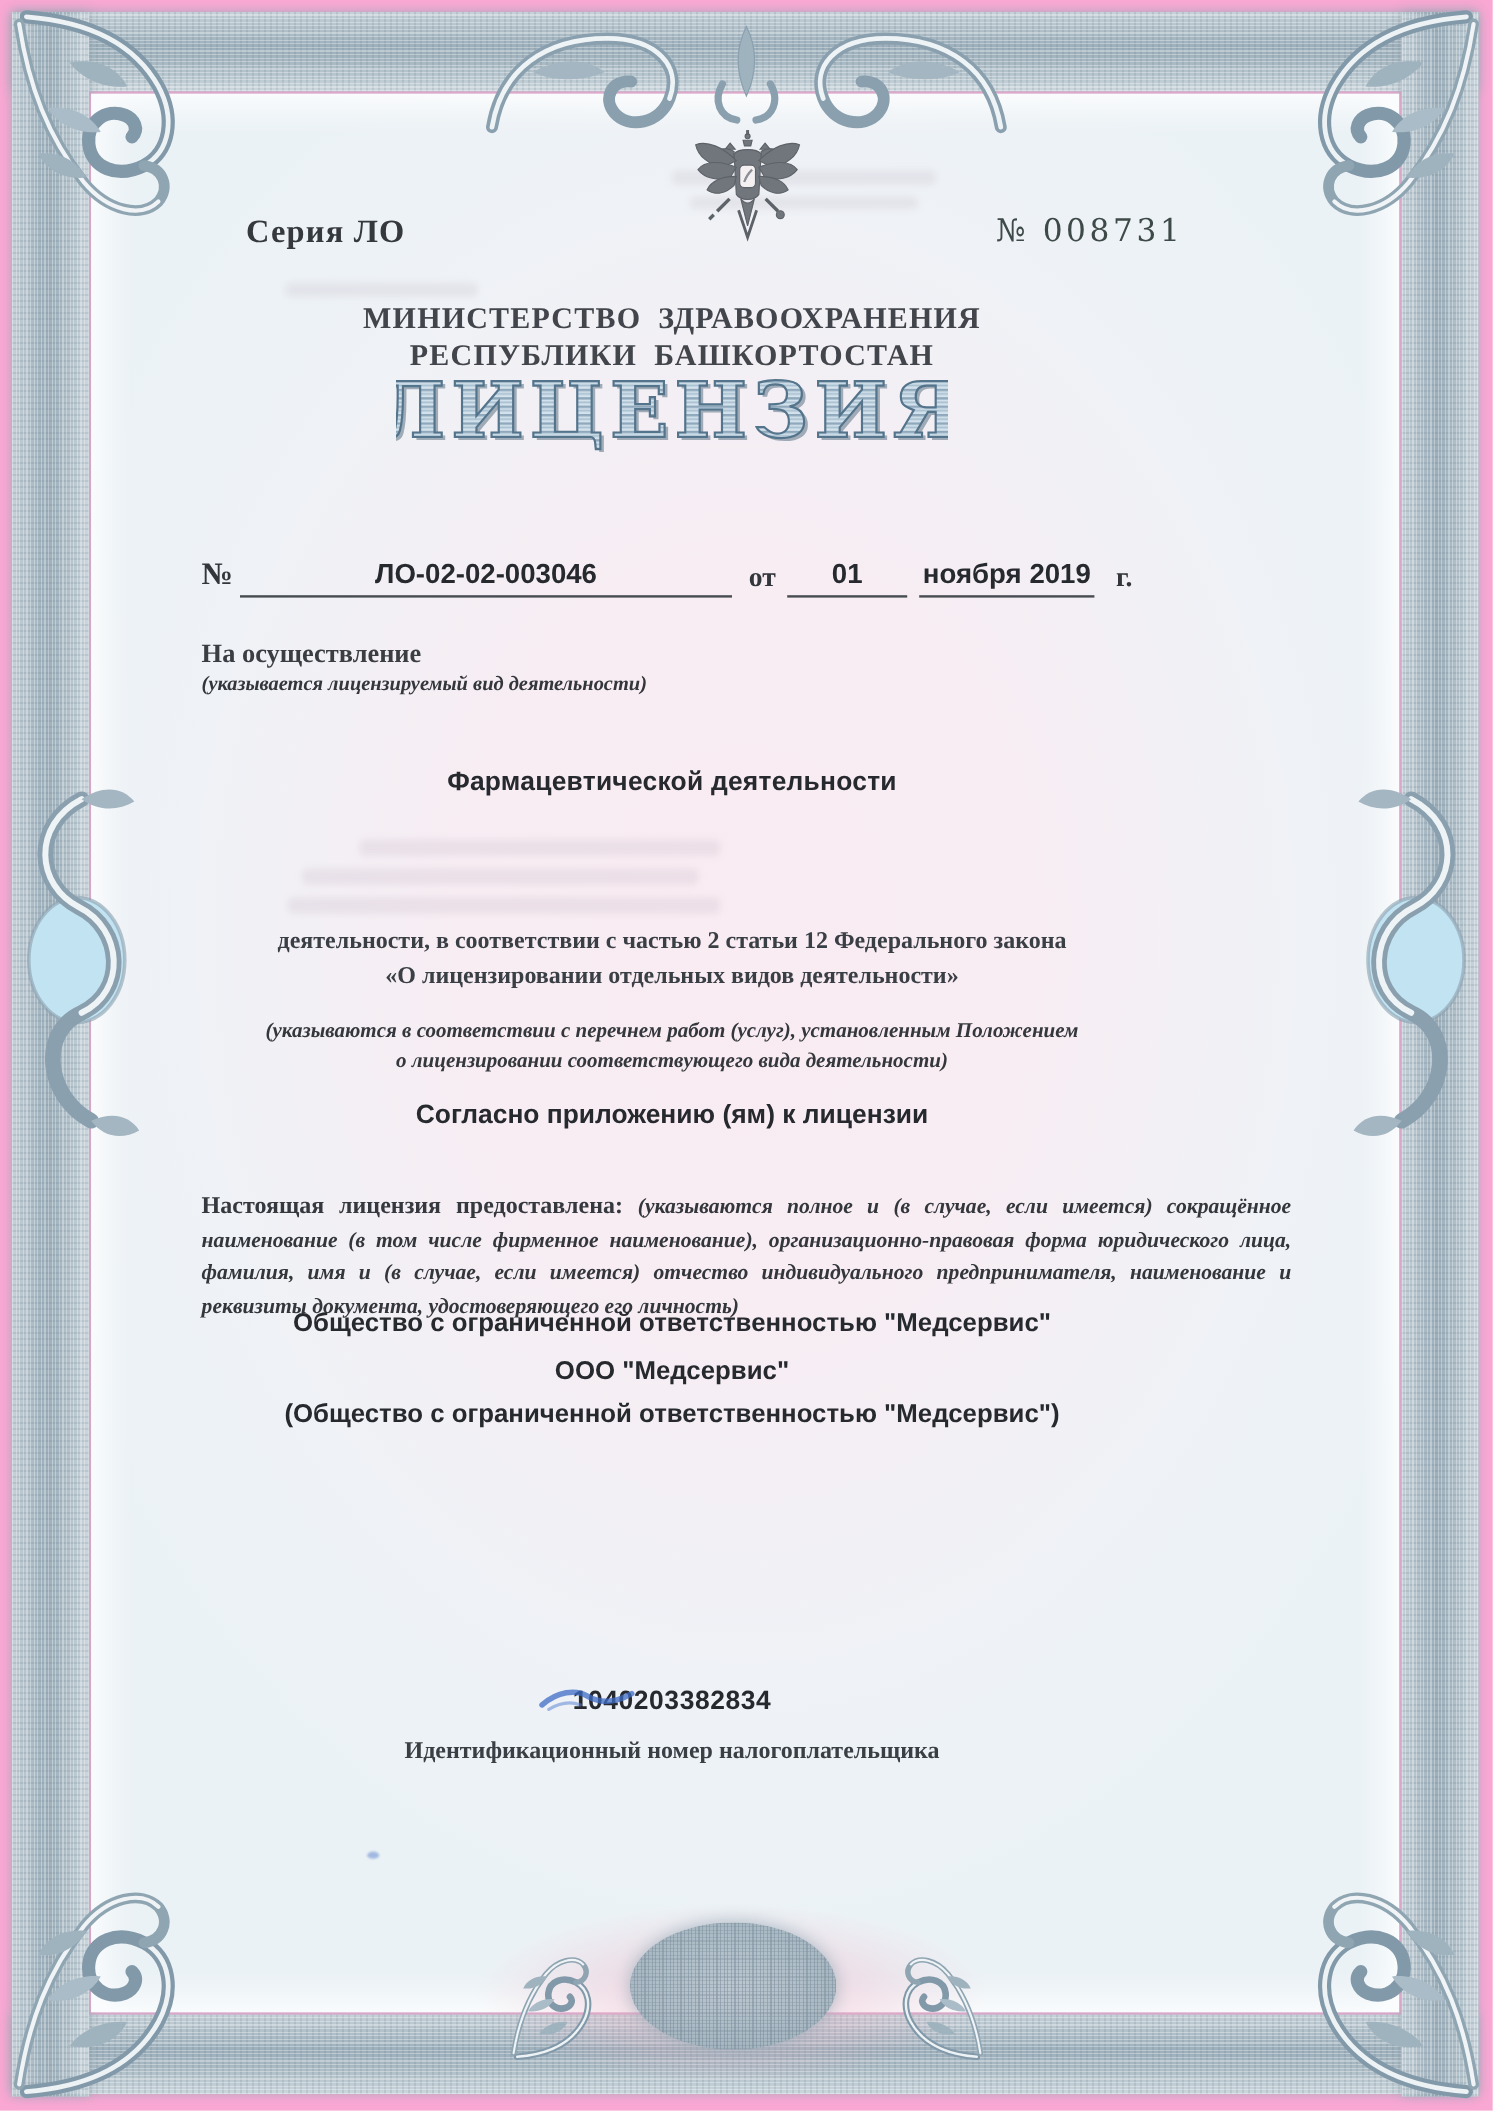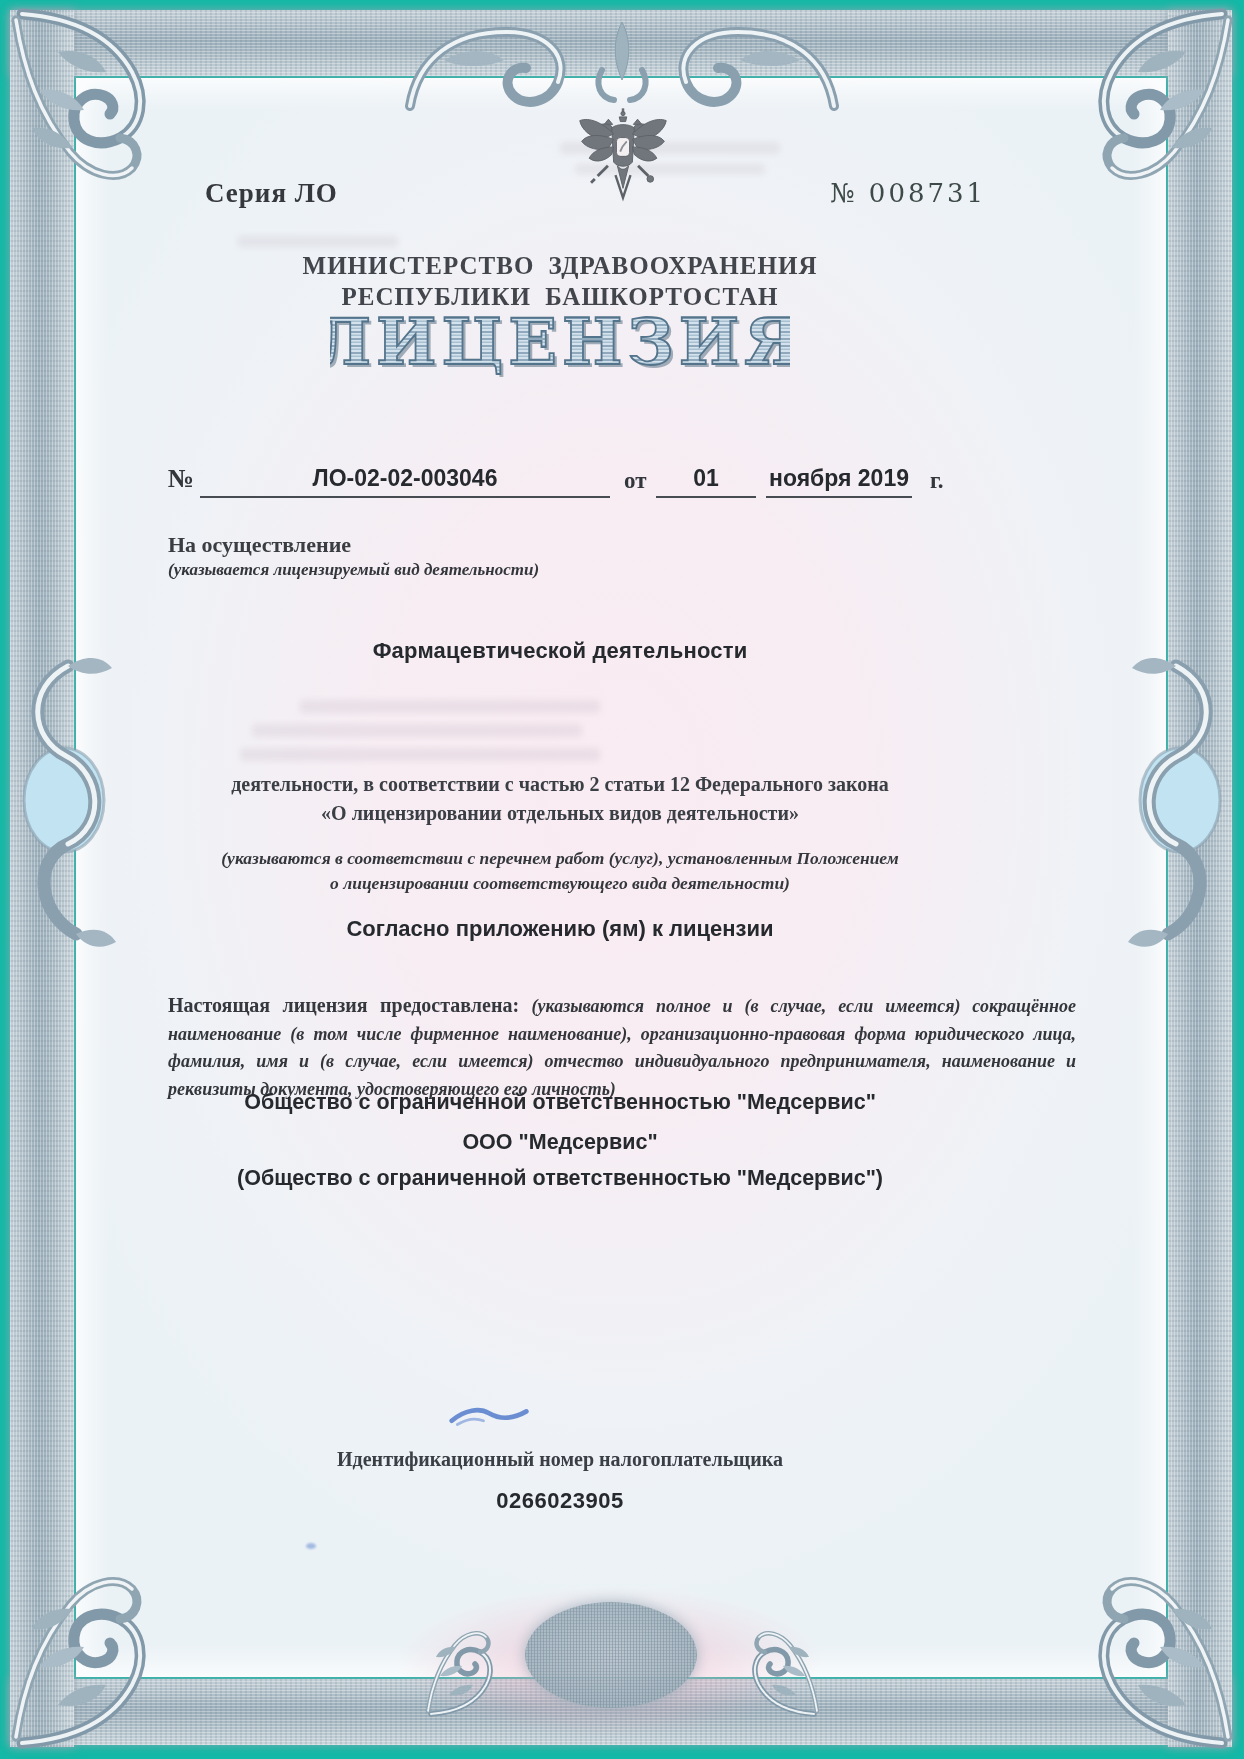--- a/index.html
+++ b/index.html
@@ -1,18 +1,18 @@
 <!DOCTYPE html>
 <html lang="ru"><head>
 <meta charset="utf-8">
 <style>
   html,body { margin:0; padding:0; background:#ffffff; }
   .page {
     position:relative; width:1244px; height:1759px; overflow:hidden;
-    background:#14b8a6;
+    background:#f9a8d4;
     font-family:"Liberation Serif","DejaVu Serif",serif;
     color:#2e3136;
   }
   
   .band { position:absolute; box-shadow:0 0 9px rgba(150,168,180,.85); }
   .band.h {
     left:10px; right:12px; height:66px;
     background-image:
       repeating-linear-gradient(0deg, rgba(255,255,255,.32) 0 1px, rgba(0,0,0,0) 1px 3px),
       repeating-linear-gradient(90deg, rgba(96,118,134,.16) 0 2px, rgba(0,0,0,0) 2px 5px),
@@ -256,22 +256,22 @@
       <div>о лицензировании соответствующего вида деятельности)</div>
     </div>
     <div class="abs sansB center appendix">Согласно приложению (ям) к лицензии</div>
 
     <p class="abs itNote grantee-par"><span class="glabel">Настоящая лицензия предоставлена: </span><span>(указываются полное и (в случае, если имеется) сокращённое наименование (в том числе фирменное наименование), организационно-правовая форма юридического лица, фамилия, имя и (в случае, если имеется) отчество индивидуального предпринимателя, наименование и реквизиты документа, удостоверяющего его личность)</span></p>
 
     <div class="abs sansB center company-1">Общество с ограниченной ответственностью "Медсервис"</div>
     <div class="abs sansB center company-2">ООО "Медсервис"</div>
     <div class="abs sansB center company-3">(Общество с ограниченной ответственностью "Медсервис")</div>
 
+    <div class="abs sansB center ogrn-value">1040203382834</div>
     <div class="abs serifB center inn-label">Идентификационный номер налогоплательщика</div>
-    <div class="abs sansB center inn-value">0266023905</div>
 
     <svg class="ink" width="84" height="34" viewBox="0 0 90 36">
       <path d="M4,22 C18,10 34,8 44,14 C56,21 70,20 84,12" fill="none" stroke="#3f6cc6" stroke-width="5" opacity=".75" stroke-linecap="round"></path>
       <path d="M10,26 C20,20 30,19 38,22" stroke="#5e86d2" stroke-width="3" fill="none" opacity=".55" stroke-linecap="round"></path>
     </svg>
     <div class="ink-dot"></div>
 
   </div>
 </div>
 

